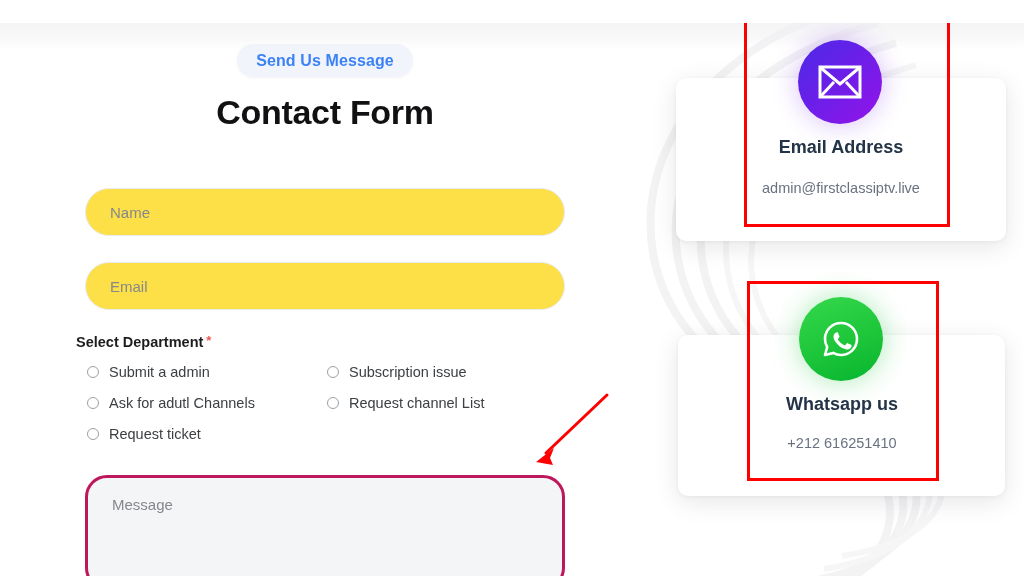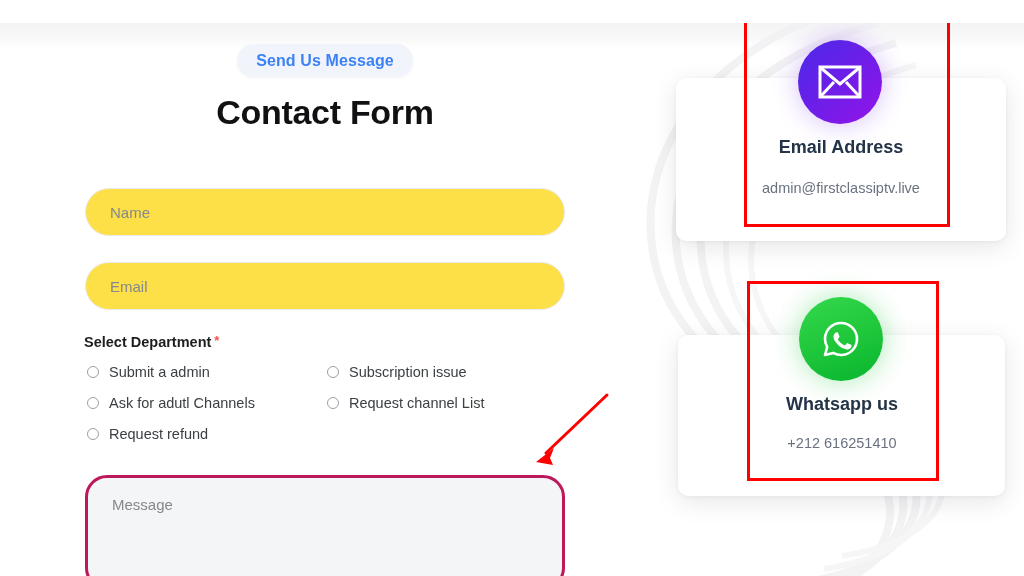--- a/index.html
+++ b/index.html
@@ -85,21 +85,21 @@
     color: #6f7276;
     padding: 0 24px;
     outline: none;
   }
   .field::placeholder { color: #85888c; opacity: 1; }
   .field-name  { top: 165px; }
   .field-email { top: 239px; }
 
   .dept-label {
     position: absolute;
-    left: 84px; top: 311px;
+    left: 76px; top: 311px;
     font-size: 14.5px;
     font-weight: 700;
     color: #1d1d20;
   }
   .req-star {
     color: #f4544c;
     font-size: 13px;
     font-weight: 700;
     margin-left: 3px;
     vertical-align: top;
@@ -262,21 +262,21 @@
       <label class="radio-item rc0">
         <span class="radio-dot"></span>
         <span class="radio-label">Submit a admin</span>
       </label>
       <label class="radio-item rc1">
         <span class="radio-dot"></span>
         <span class="radio-label">Ask for adutl Channels</span>
       </label>
       <label class="radio-item rc2">
         <span class="radio-dot"></span>
-        <span class="radio-label">Request refund</span>
+        <span class="radio-label">Request ticket</span>
       </label>
       <label class="radio-item rc3">
         <span class="radio-dot"></span>
         <span class="radio-label">Subscription issue</span>
       </label>
       <label class="radio-item rc4">
         <span class="radio-dot"></span>
         <span class="radio-label">Request channel List</span>
       </label>
     </div>

